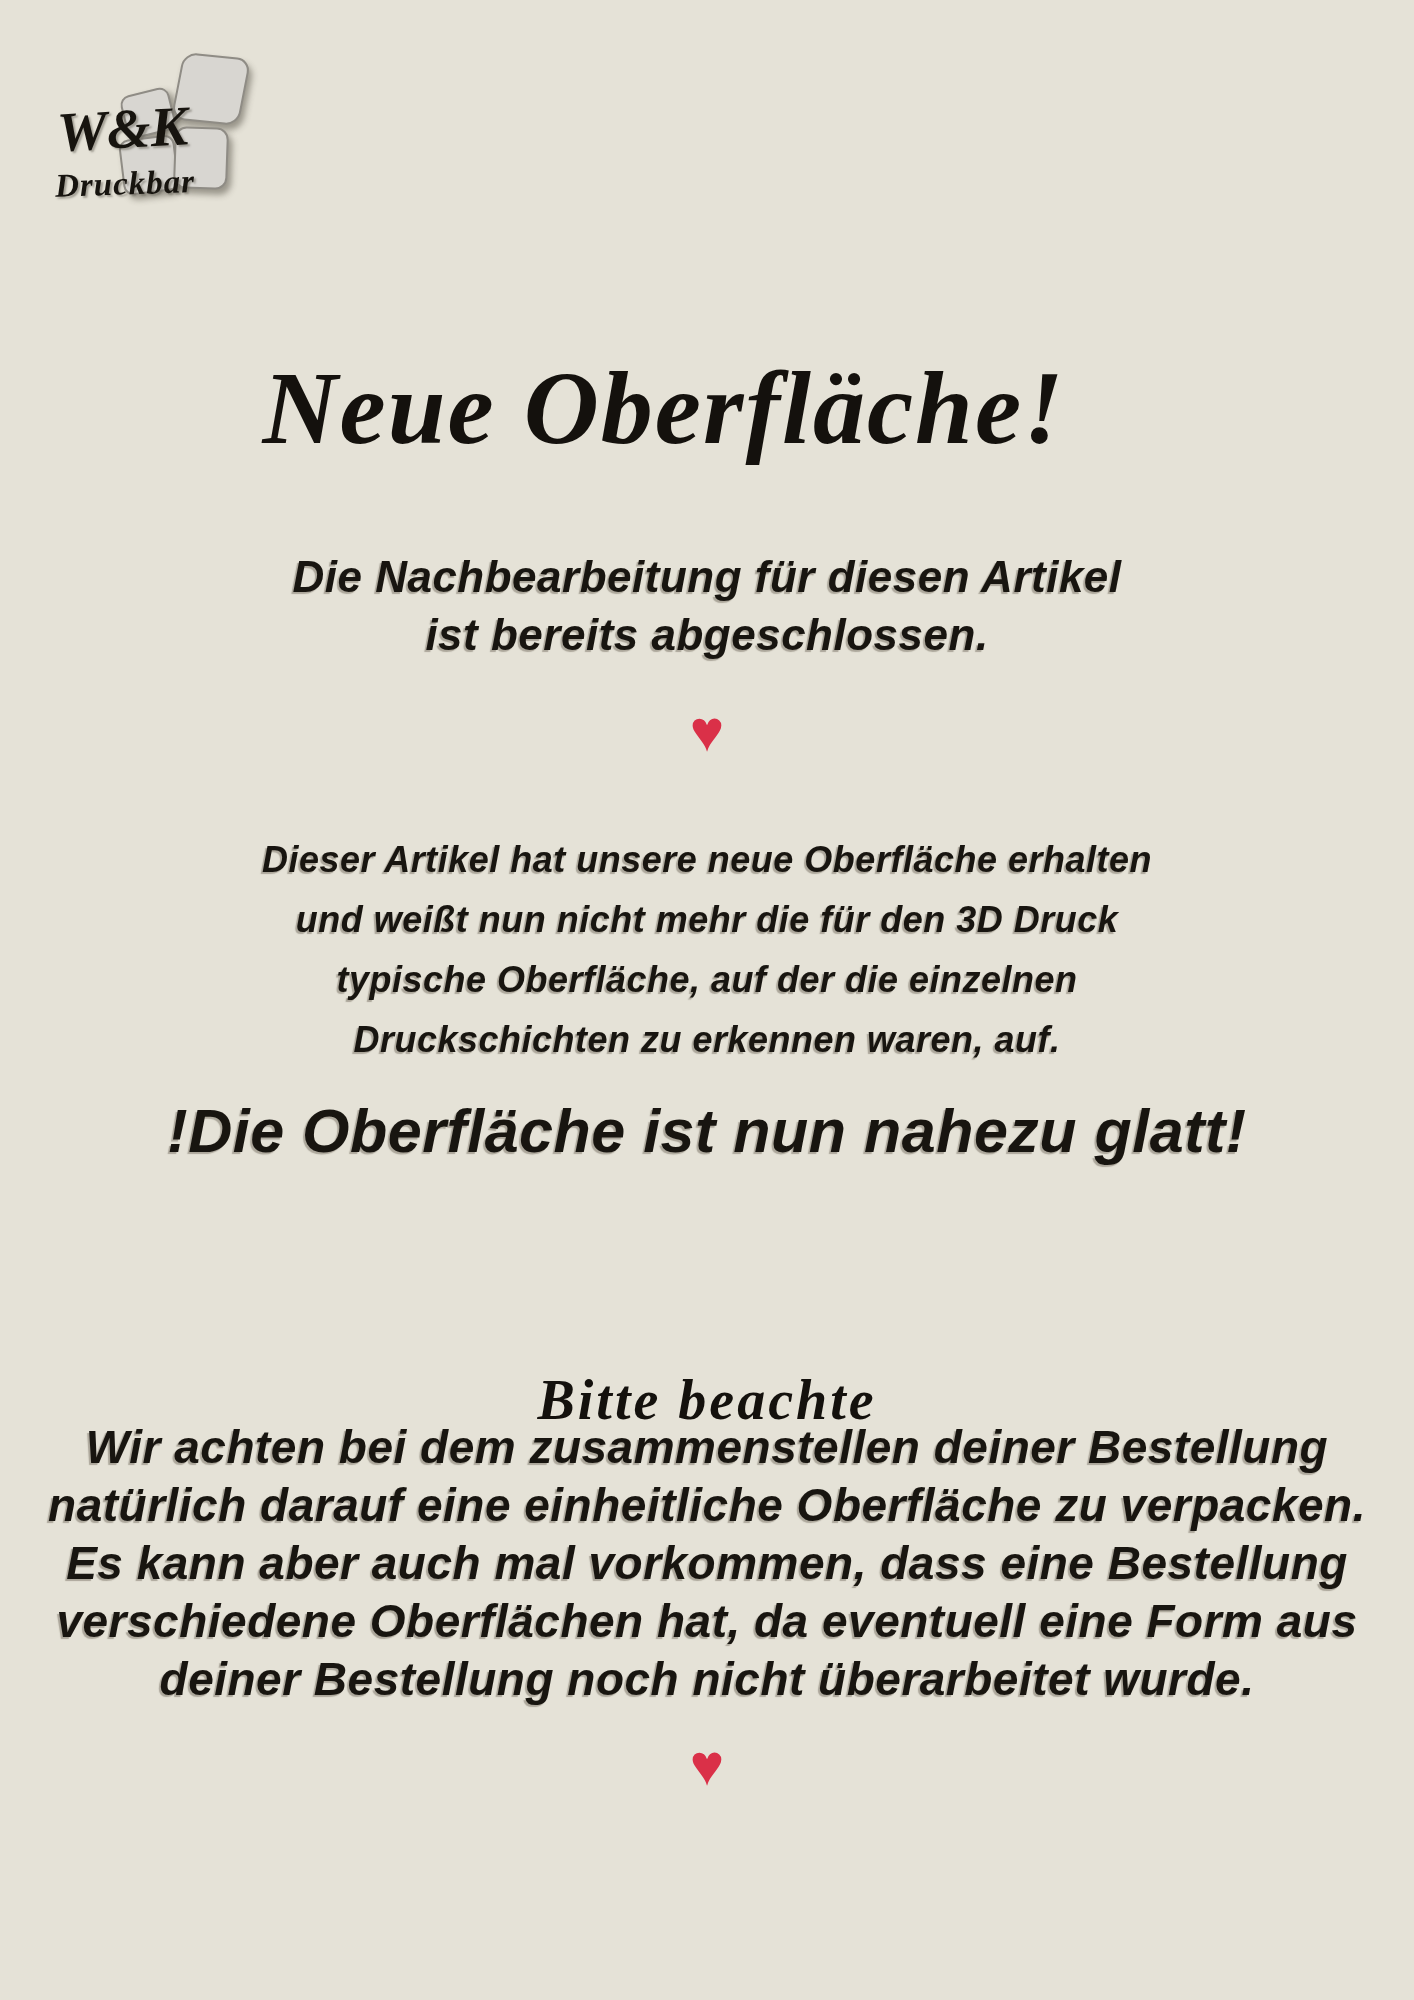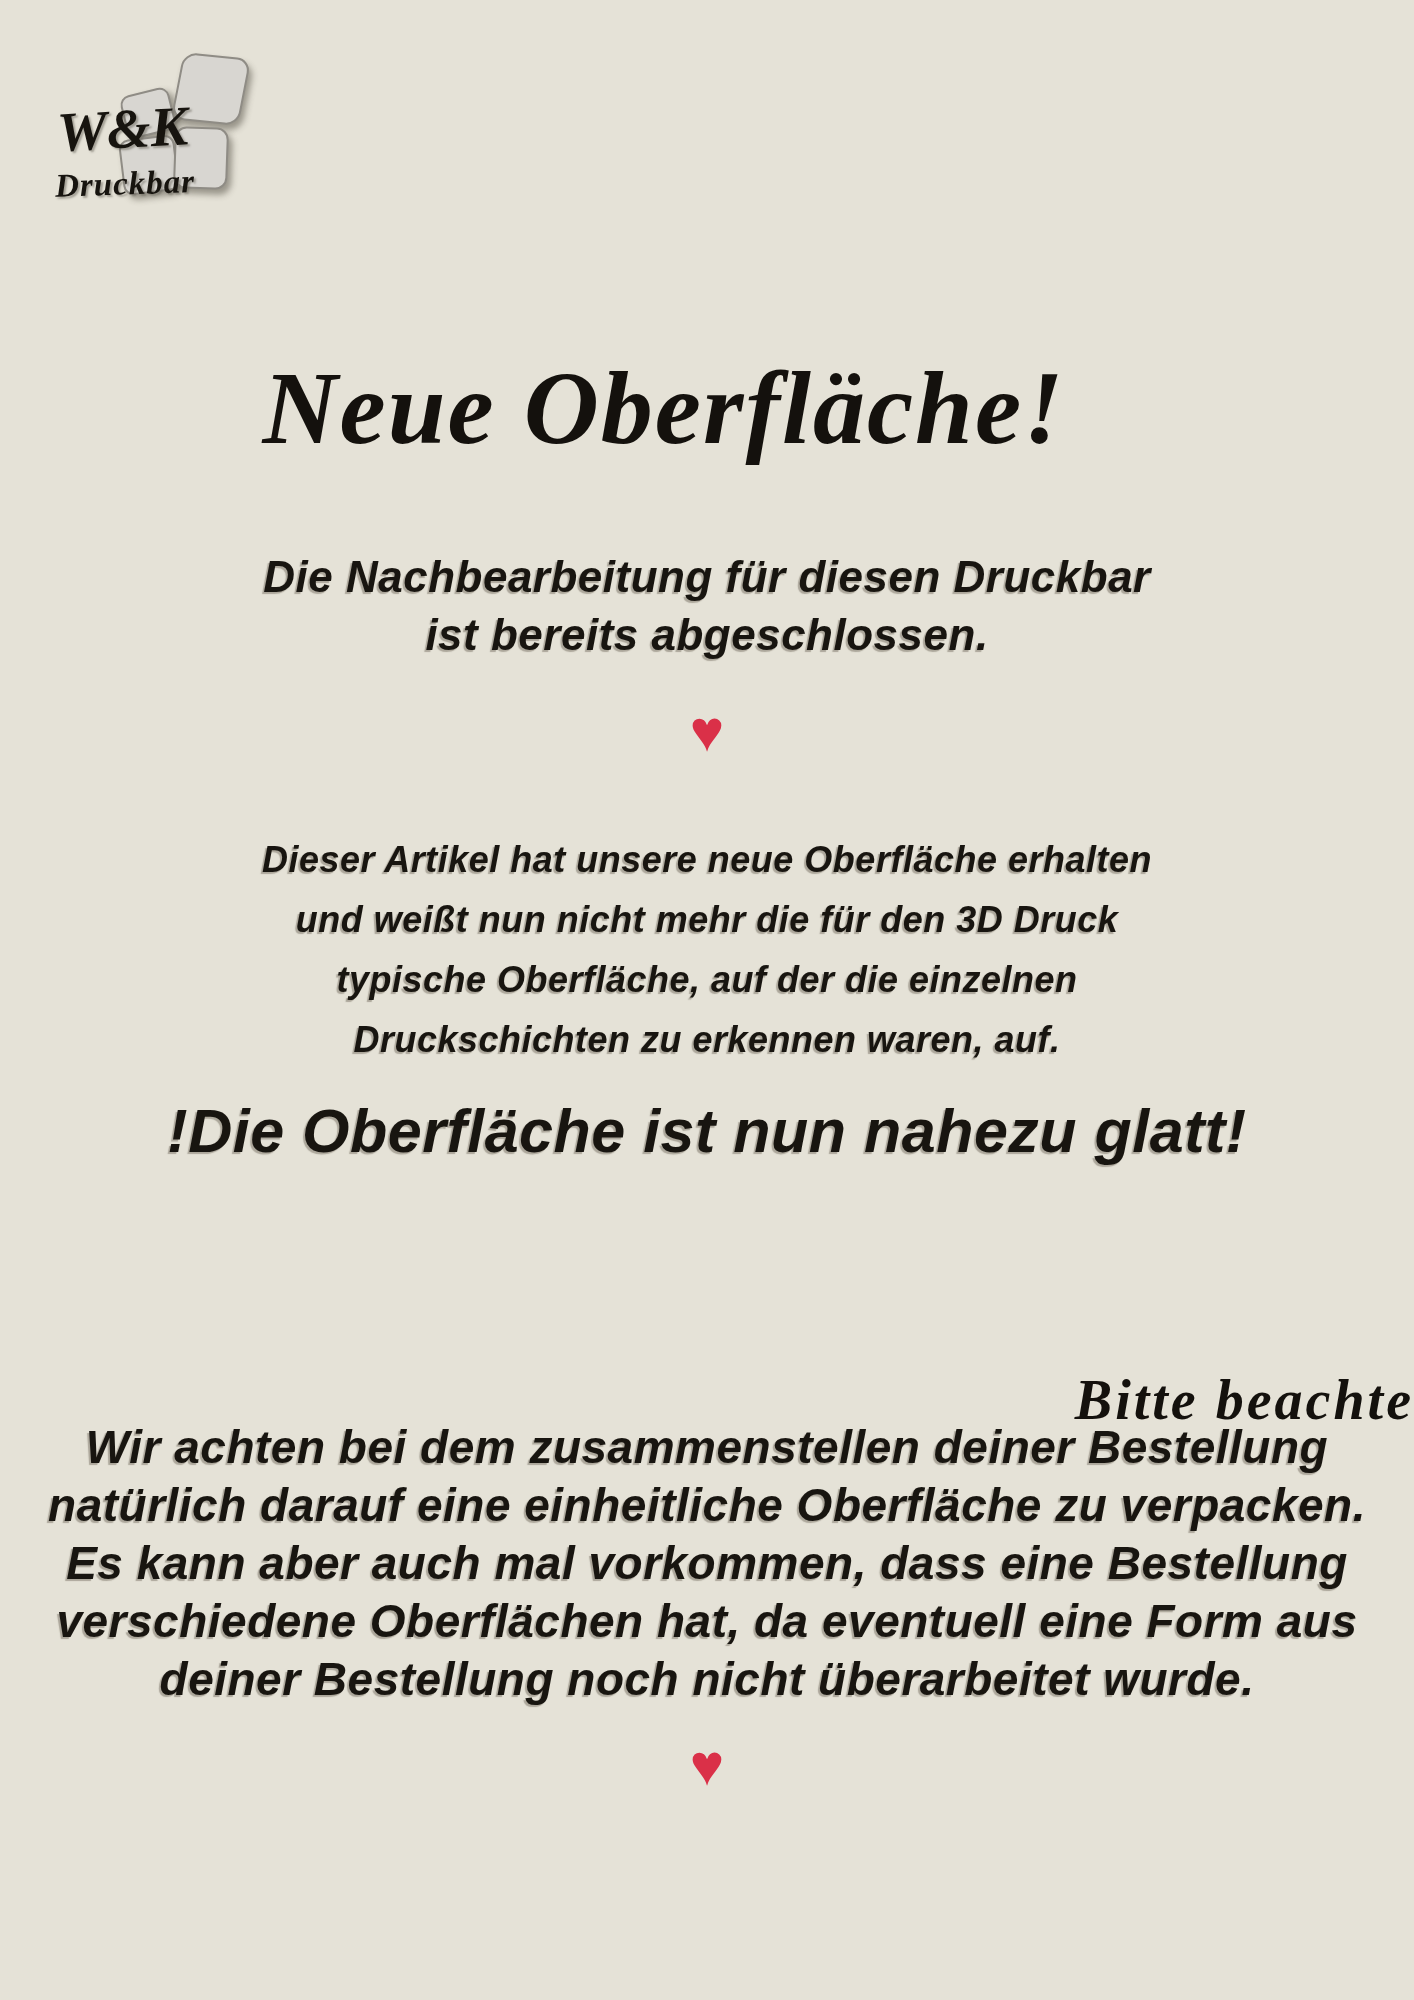--- a/index.html
+++ b/index.html
@@ -55,21 +55,21 @@
     position: absolute; left: 0; top: 268px; width: 1328px;
     text-align: center;
     font-family: cursive;
     font-style: italic; font-weight: bold;
     font-size: 104px; line-height: 140px;
     letter-spacing: 2px;
     color: #14110d;
   }
   .note-heading {
     position: absolute; left: 0; top: 1318px; width: 1414px;
-    text-align: right;
+    text-align: center;
     font-family: cursive;
     font-style: italic; font-weight: bold;
     font-size: 56px; line-height: 72px;
     letter-spacing: 3px;
     color: #14110d;
   }
 
   
   .para {
     position: absolute; left: 0; width: 1414px;
@@ -108,21 +108,21 @@
       <div class="tile tile-bl"></div>
       <div class="tile tile-br"></div>
     </div>
     <div class="logo-word1">W&amp;K</div>
     <div class="logo-word2">Druckbar</div>
   </div>
 
   <h1 class="main-title">Neue Oberfläche!</h1>
 
   <div class="para para-intro">
-    <span class="line">Die Nachbearbeitung für diesen Druckbar</span>
+    <span class="line">Die Nachbearbeitung für diesen Artikel</span>
     <span class="line">ist bereits abgeschlossen.</span>
   </div>
 
   <div class="heart heart-top">♥</div>
 
   <div class="para para-body">
     <span class="line">Dieser Artikel hat unsere neue Oberfläche erhalten</span>
     <span class="line">und weißt nun nicht mehr die für den 3D Druck</span>
     <span class="line">typische Oberfläche, auf der die einzelnen</span>
     <span class="line">Druckschichten zu erkennen waren, auf.</span>

